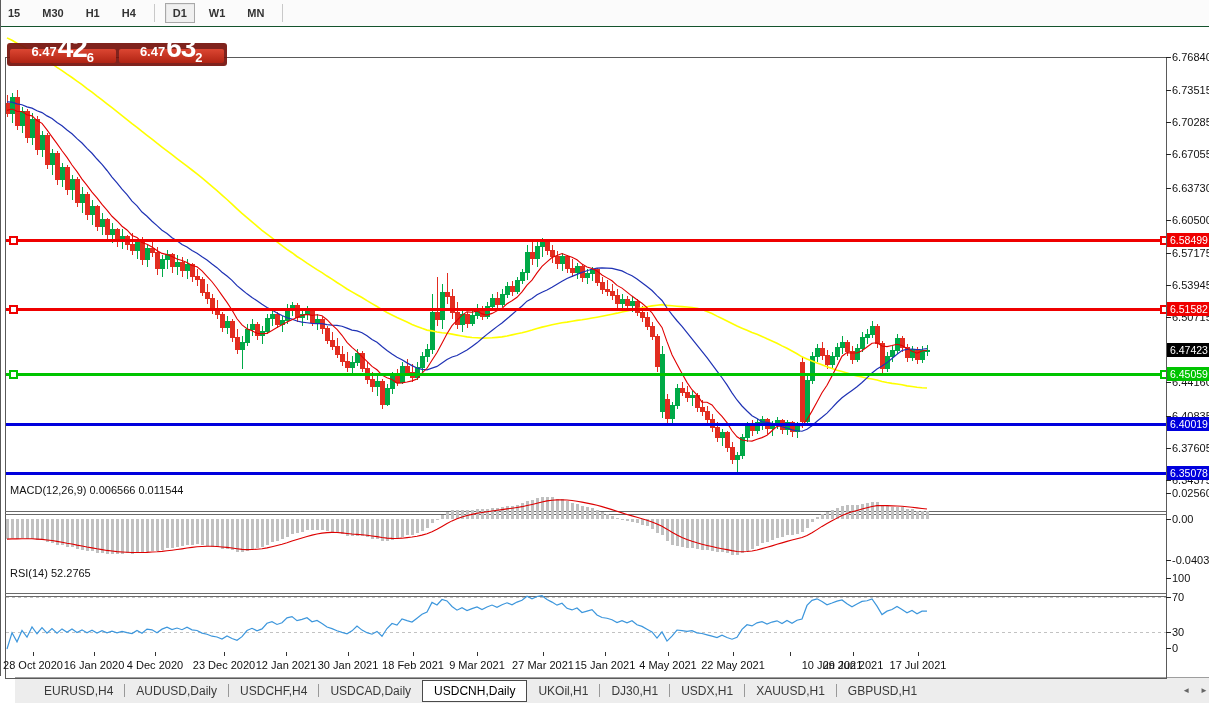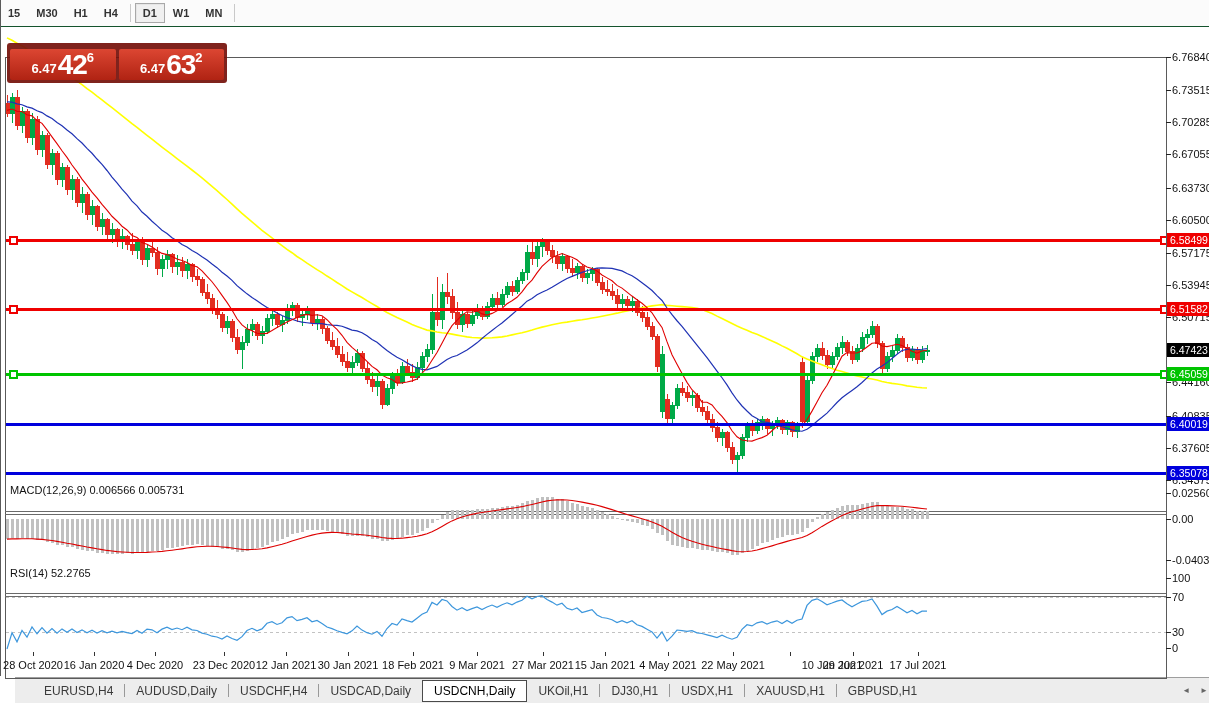--- a/index.html
+++ b/index.html
@@ -1,20 +1,20 @@
 <!DOCTYPE html>
 <html><head>
 <meta charset="utf-8">
 <style>
   html,body{margin:0;padding:0;background:#fff;}
   #root{position:relative;width:1209px;height:703px;overflow:hidden;
         font-family:"Liberation Sans",sans-serif;background:#fff;-webkit-font-smoothing:none;}
   
   #toolbar{position:absolute;left:0;top:0;width:1209px;height:26px;background:#fbfbfb;
-           border-bottom:1px solid #14532d;display:flex;align-items:center;gap:0;padding-left:0;}
+           border-bottom:1px solid #14532d;display:flex;align-items:center;gap:6px;padding-left:0;}
   .tf-btn{font-size:11px;font-weight:700;color:#333;padding:3px 7px;border:1px solid transparent;cursor:default;}
   .tf-btn.active{background:#f0f0f0;border:1px solid #a8a8a8;box-shadow:inset 1px 1px 0 #e6e6e6;}
   .tf-sep{width:1px;height:18px;background:#c9c9c9;margin:0 4px;}
   
   #chartwin{position:absolute;left:0;top:27px;width:1209px;height:649px;background:#fff;}
   .frame{position:absolute;background:#5a5a5a;}
   
   #chart-title{position:absolute;left:12px;top:4px;font-size:12px;color:#000;z-index:6;white-space:nowrap;}
   #chart-title .tri{font-size:8px;vertical-align:2px;margin-right:5px;}
   #chart-title .sym{margin-right:8px;}
@@ -22,21 +22,21 @@
   #trade{position:absolute;left:7px;top:16px;width:220px;z-index:7;background:rgba(117,18,12,0.93);
          border-radius:3px;padding:3px;box-sizing:border-box;}
   #trade .row1{display:flex;align-items:stretch;height:22px;gap:0;}
   .tbtn{width:47px;background:linear-gradient(#e8503c,#c32616);border:1px solid #8f170c;border-radius:2px;
         color:#fff;font-size:12px;text-align:center;line-height:20px;cursor:pointer;}
   #trade .spacer{flex:1;}
   .spin{width:20px;background:linear-gradient(#f2f2f2,#d8d8d8);border:1px solid #9fa8b0;color:#7d93a8;
         font-size:7px;text-align:center;line-height:20px;cursor:pointer;}
   #vol{width:62px;border:1px solid #9fa8b0;border-left:none;border-right:none;background:#fff;
        font-family:"Liberation Sans",sans-serif;font-size:13px;text-align:right;padding:0 5px 0 0;color:#000;}
-  #trade .row2{display:flex;gap:3px;margin-top:3px;height:31px;}
+  #trade .row2{display:flex;gap:3px;margin-top:3px;height:14px;}
   .pricebox{flex:1;background:linear-gradient(#dc4632,#b02313);border-radius:2px;color:#fff;
             display:flex;align-items:flex-end;justify-content:center;padding:0 4px 2px 4px;cursor:pointer;}
   .pricebox .sm{font-size:13px;font-weight:700;margin:0 1px 2px 0;}
   .pricebox .big{font-size:28px;font-weight:700;line-height:26px;letter-spacing:-1px;}
   .pricebox .sup{font-size:13px;font-weight:700;align-self:flex-start;margin-top:1px;}
   
   .axlab{position:absolute;left:1172px;font-size:11px;color:#111;transform:translateY(-50%);white-space:nowrap;}
   .tick{position:absolute;left:1166px;width:5px;height:1px;background:#222;}
   .plab{position:absolute;left:1167px;width:42px;font-size:10.5px;color:#fff;padding:1px 0 1px 3px;
         transform:translateY(-50%);white-space:nowrap;}
@@ -79,21 +79,21 @@
         </div>
         <div class="pricebox">
           <span class="sm">6.47</span>
           <span class="big">63</span>
           <span class="sup">2</span>
         </div>
       </div>
     </div>
 
     <div class="panel-label" style="left:10px;top:457px;">
-      <span>MACD(12,26,9)</span> <span>0.006566 0.005731</span>
+      <span>MACD(12,26,9)</span> <span>0.006566 0.011544</span>
     </div>
     <div class="panel-label" style="left:10px;top:540px;">
       <span>RSI(14)</span> <span>52.2765</span>
     </div>
   </div>
 
   <div id="tabbar">
     <div class="tab">EURUSD,H4</div>
       <div class="tabsep"></div>
       <div class="tab">AUDUSD,Daily</div>

